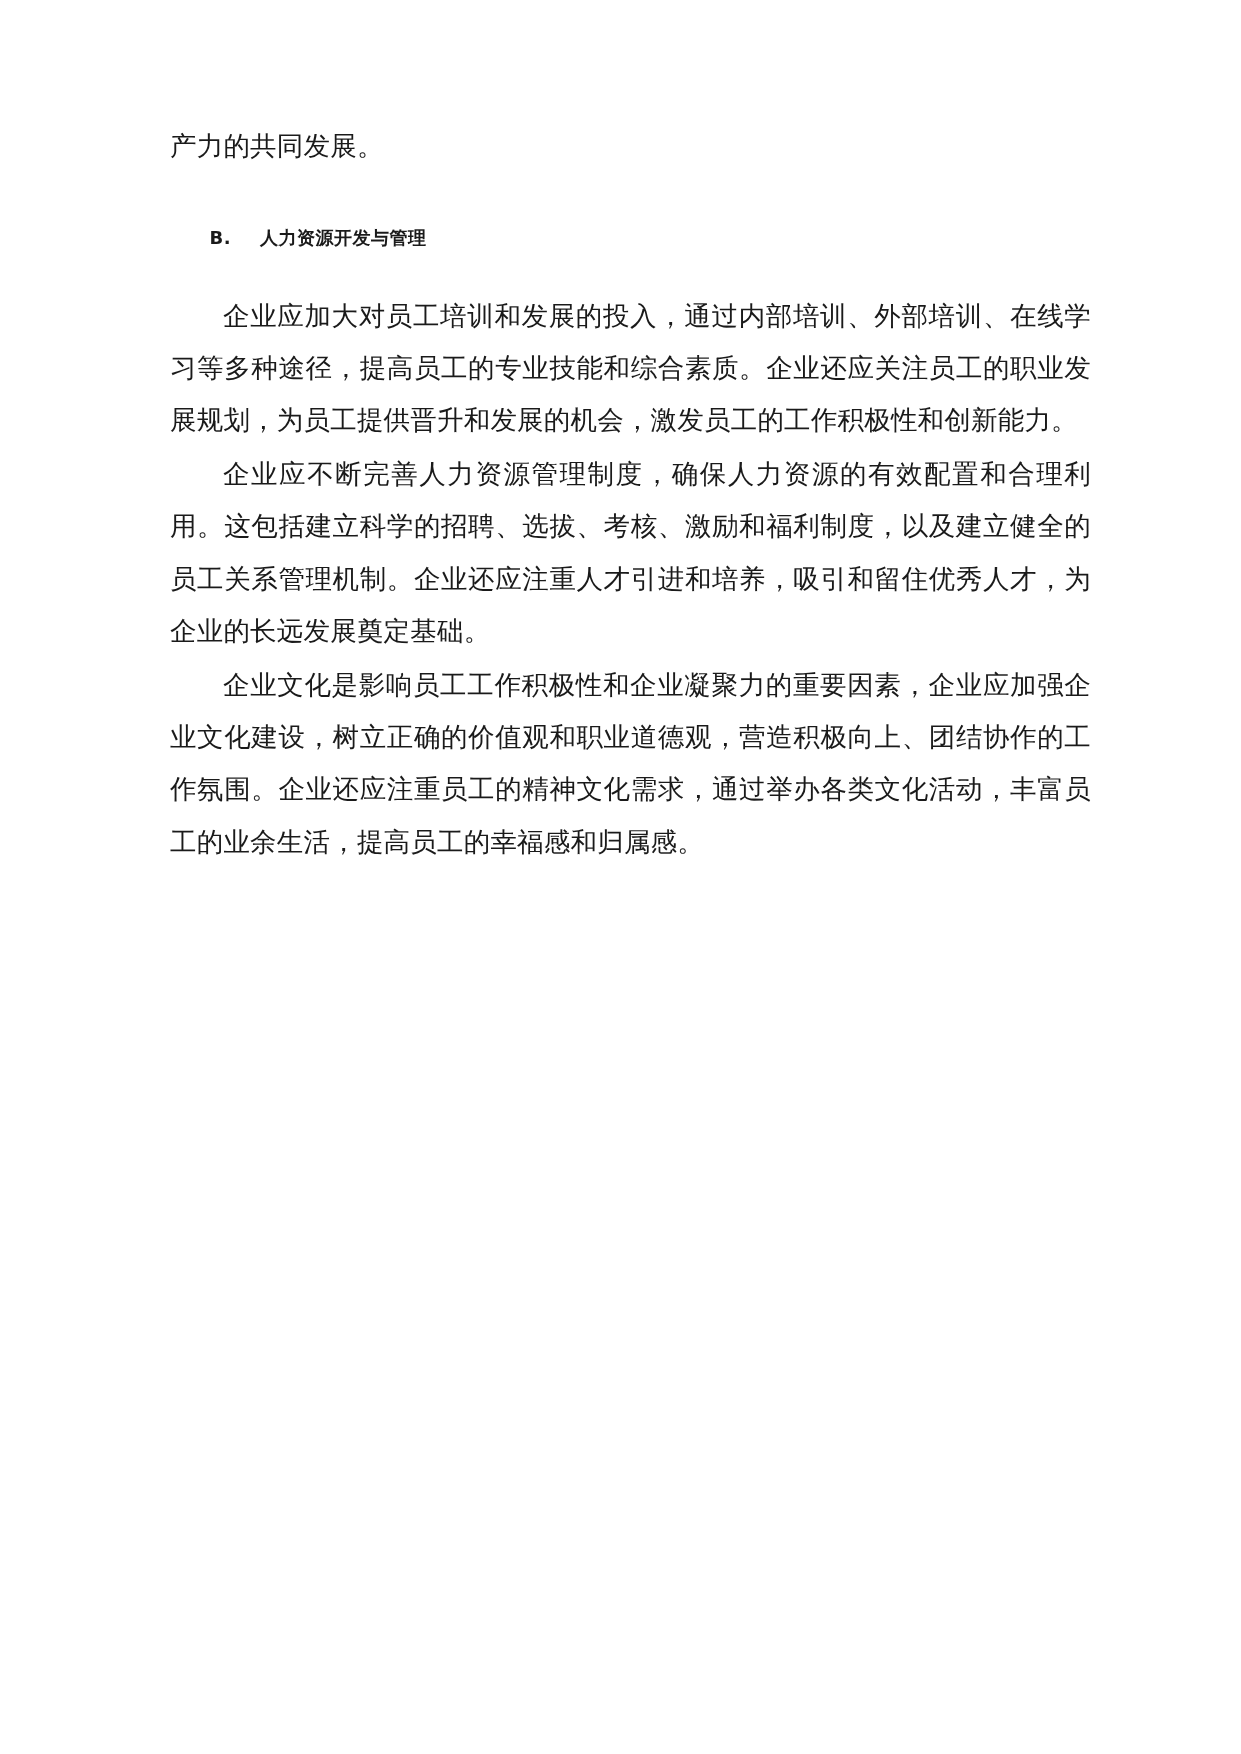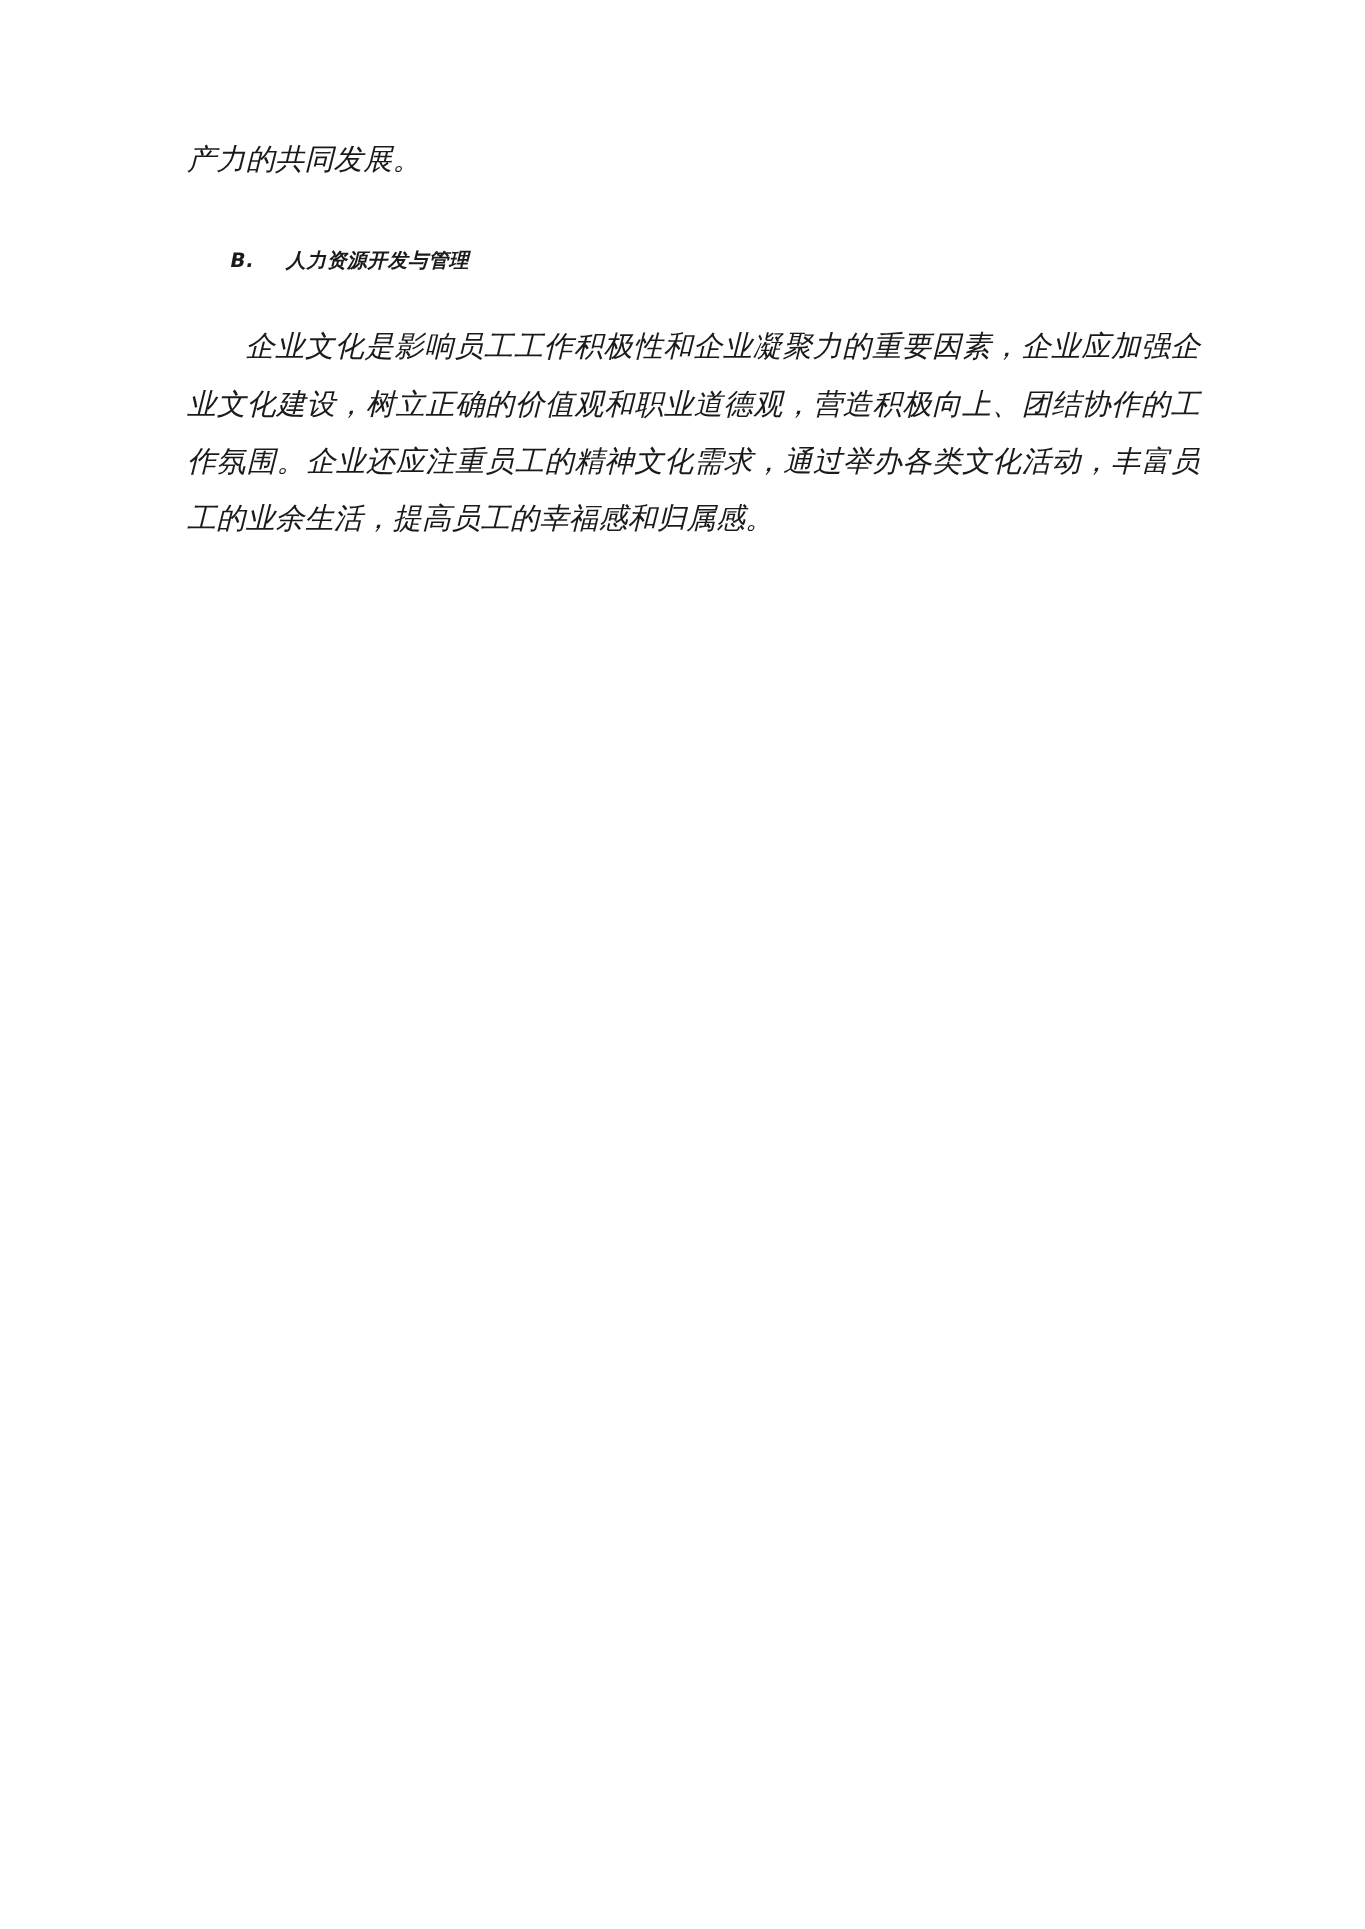--- a/index.html
+++ b/index.html
@@ -20,21 +20,20 @@
     box-sizing: border-box;
     padding: 120px 150px 80px 170px;
     background: #ffffff;
   }
   .doc-body {
     font-size: 26.5px;
     line-height: 1.97;
     text-align: justify;
     text-justify: inter-ideograph;
     letter-spacing: 0.2px;
-    font-style: italic;
   }
   p {
     margin: 0;
   }
   .para {
     text-indent: 2em;
     margin-bottom: 2px;
   }
   .para-noindent {
     text-indent: 0;
@@ -57,19 +56,21 @@
 
 <div class="page">
   <div class="doc-body">
 
     <p class="para para-noindent">产力的共同发展。</p>
 
     <div class="heading">
       <span class="label">B.</span><span>人力资源开发与管理</span>
     </div>
 
+    <p class="para">企业应加大对员工培训和发展的投入，通过内部培训、外部培训、在线学习等多种途径，提高员工的专业技能和综合素质。企业还应关注员工的职业发展规划，为员工提供晋升和发展的机会，激发员工的工作积极性和创新能力。</p>
 
+    <p class="para">企业应不断完善人力资源管理制度，确保人力资源的有效配置和合理利用。这包括建立科学的招聘、选拔、考核、激励和福利制度，以及建立健全的员工关系管理机制。企业还应注重人才引进和培养，吸引和留住优秀人才，为企业的长远发展奠定基础。</p>
 
     <p class="para">企业文化是影响员工工作积极性和企业凝聚力的重要因素，企业应加强企业文化建设，树立正确的价值观和职业道德观，营造积极向上、团结协作的工作氛围。企业还应注重员工的精神文化需求，通过举办各类文化活动，丰富员工的业余生活，提高员工的幸福感和归属感。</p>
 
 
   </div>
 </div>
 
 </body></html>

